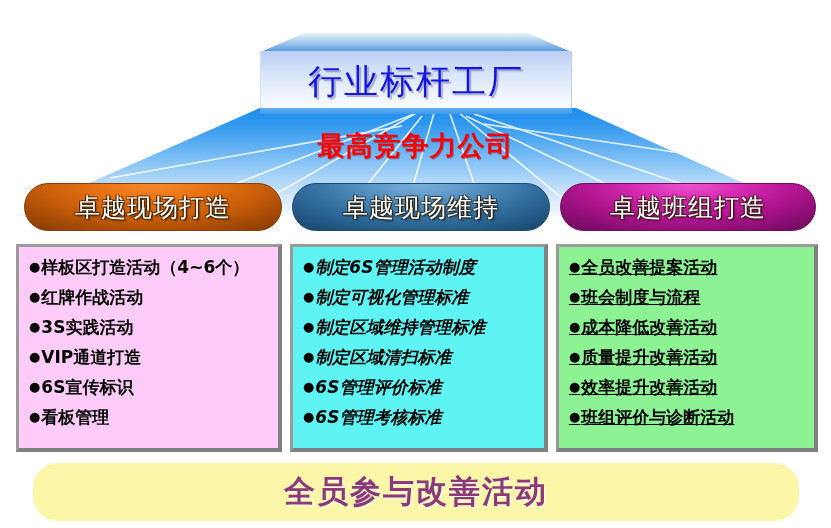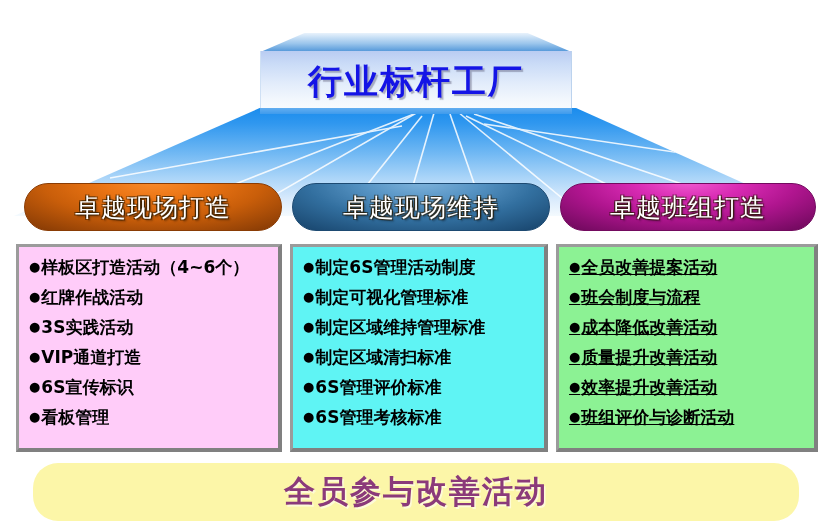--- a/index.html
+++ b/index.html
@@ -112,21 +112,21 @@
   .main-title {
     position: absolute;
     left: 13px;
     top: 18px;
     width: 312px;
     height: 62px;
     display: flex;
     align-items: center;
     justify-content: center;
     font-size: 34px;
-    font-weight: bold;
+    font-weight: normal;
     color: #1414e6;
     letter-spacing: 2px;
     text-shadow: 2px 2px 1px rgba(90,90,120,0.45);
   }
 
   
   .pill {
     position: absolute;
     top: 183px;
     height: 48px;
@@ -172,21 +172,21 @@
     height: 208px;
     box-sizing: border-box;
     border-top: 3px solid #9b9b9b;
     border-left: 3px solid #9b9b9b;
     border-right: 4px solid #808080;
     border-bottom: 4px solid #808080;
     padding: 12px 8px 8px 10px;
     overflow: hidden;
   }
   .panel-1 { left: 16px;  width: 266px; background: #ffccf9; }
-  .panel-2 { left: 290px; width: 258px; background: #5ff4f4; }
+  .panel-2 { left: 290px; width: 258px; background: #5ff4f4; font-style: italic; }
   .panel-3 { left: 556px; width: 262px; background: #8cf294; }
 
   .panel ul {
     list-style: none;
     margin: 0;
     padding: 0;
   }
   .panel li {
     display: block;
     font-size: 17px;
@@ -241,20 +241,21 @@
         <line x1="408" y1="8" x2="330" y2="106"></line>
         <line x1="420" y1="5" x2="392" y2="102"></line>
         <line x1="436" y1="6" x2="470" y2="104"></line>
         <line x1="444" y1="4" x2="560" y2="100"></line>
         <line x1="452" y1="8" x2="652" y2="105"></line>
         <line x1="460" y1="6" x2="742" y2="101"></line>
         <line x1="470" y1="16" x2="782" y2="62"></line>
         <line x1="388" y1="18" x2="96" y2="70"></line>
       </g>
     </svg>
+    <div class="sub-title">最高竞争力公司</div>
   </div>
 
   <div class="top-box-wrap">
     <div class="top-box-lid"></div>
     <div class="top-box-face"></div>
     <div class="top-box-face-bottom"></div>
     <div class="main-title">行业标杆工厂</div>
   </div>
 
   <div class="pill pill-1">卓越现场打造</div>

